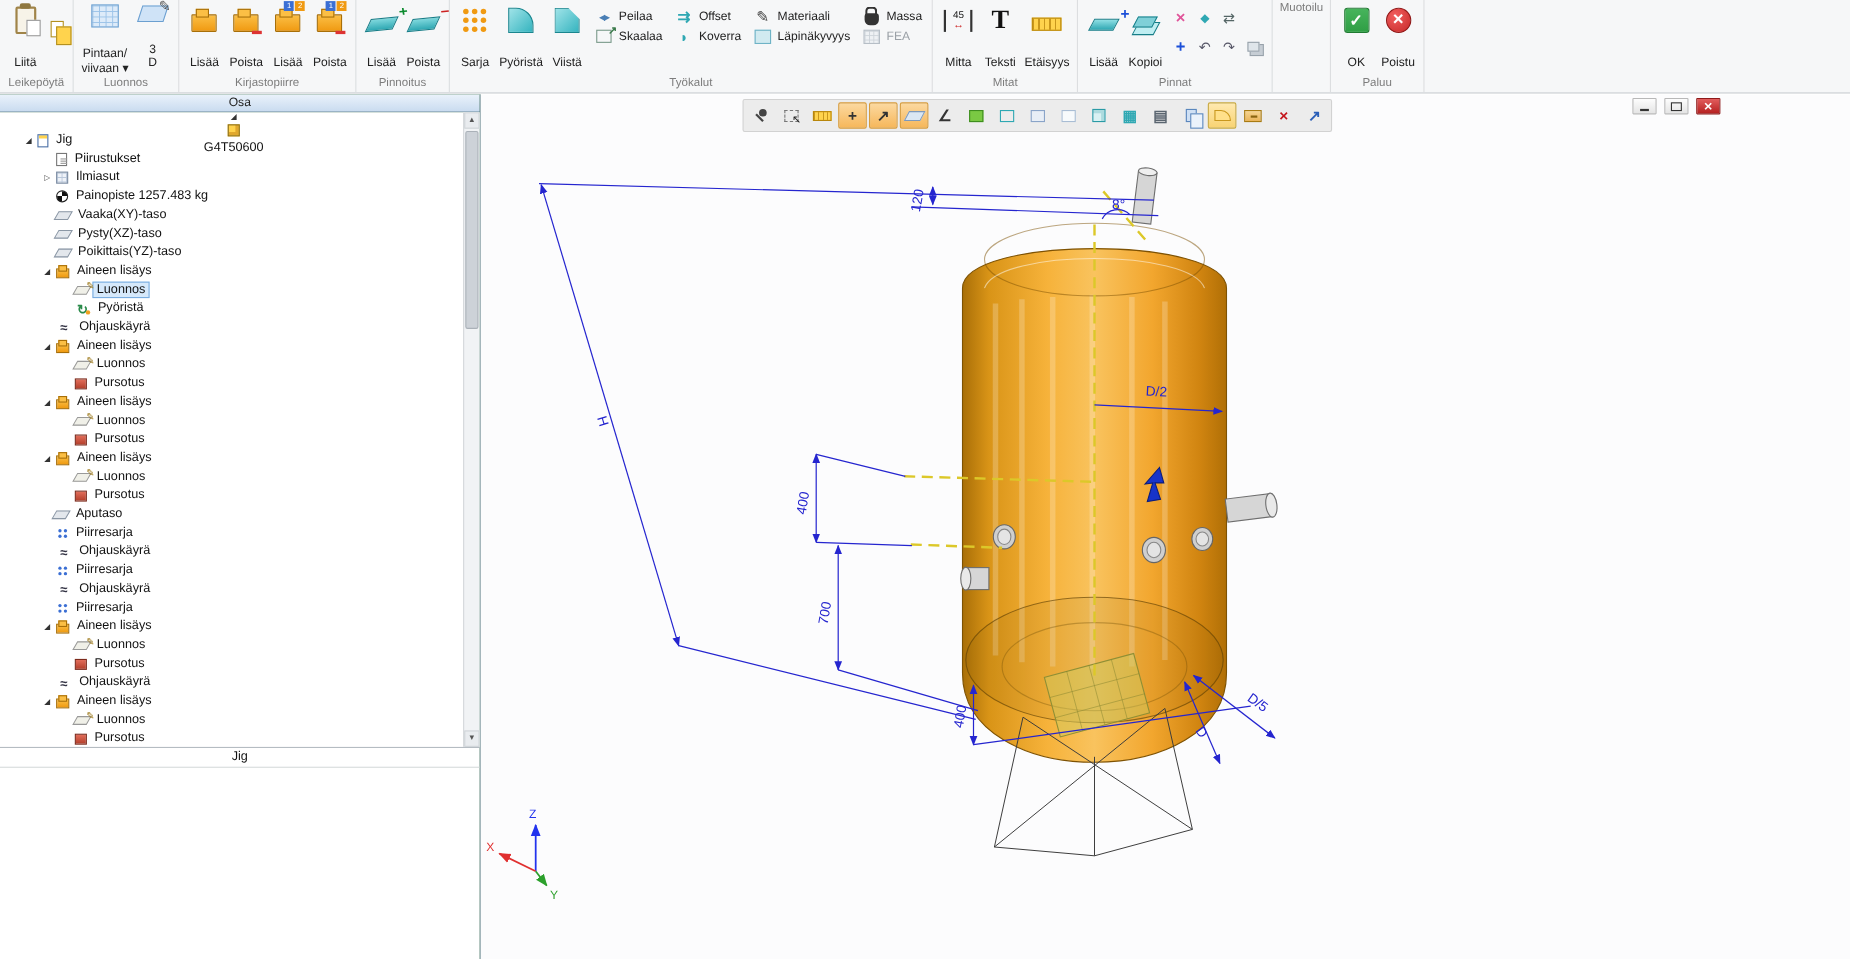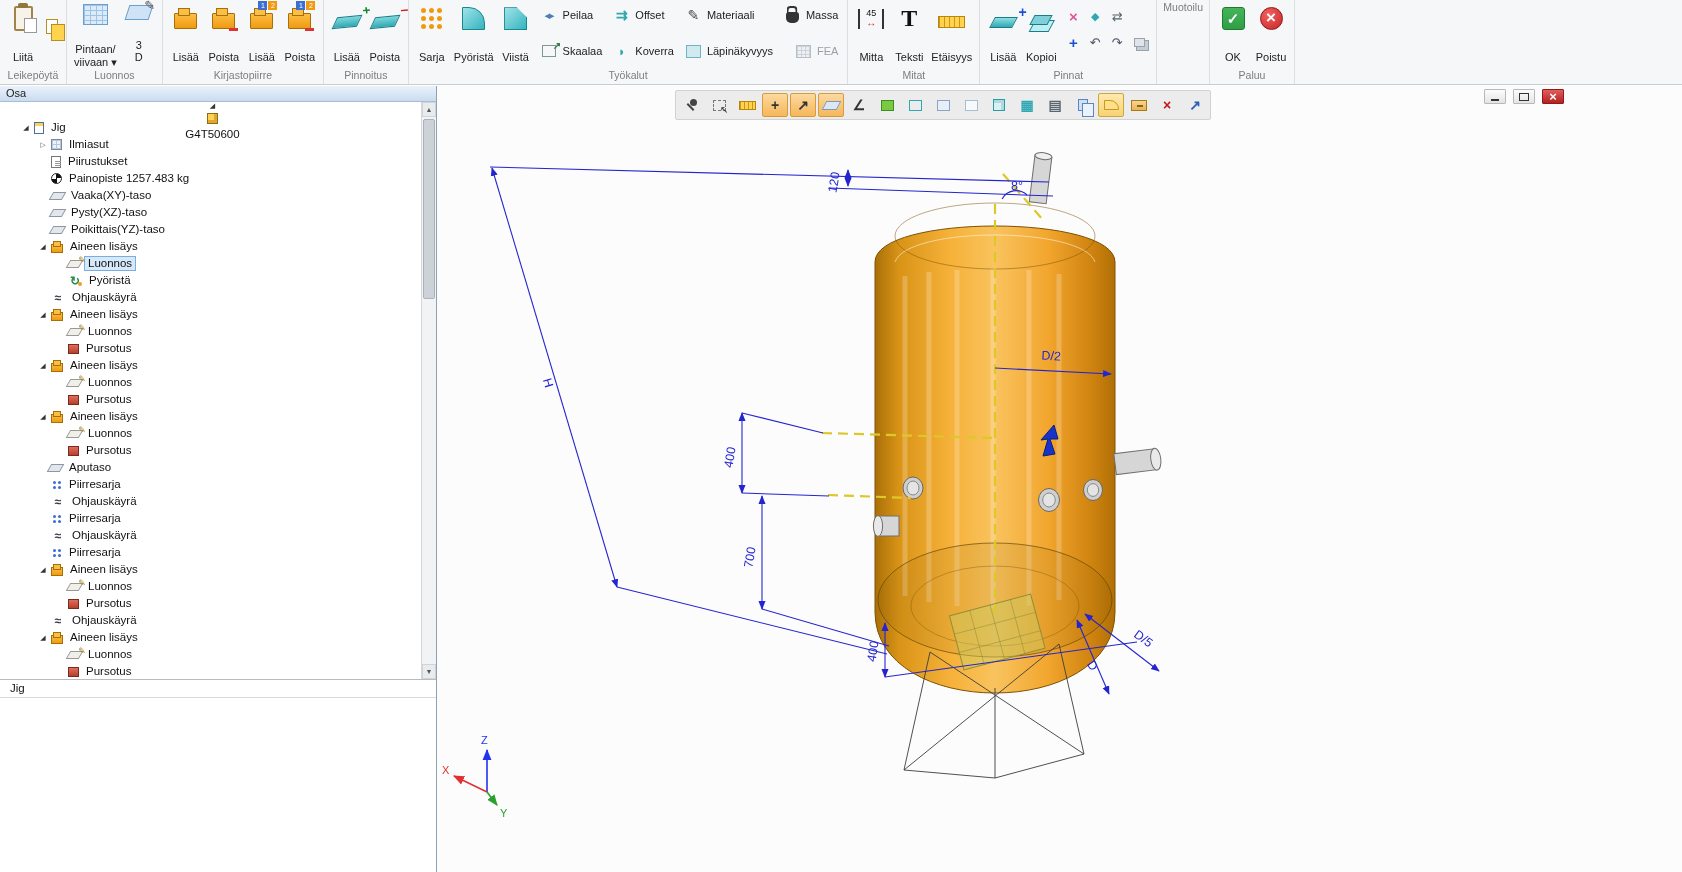--- a/index.html
+++ b/index.html
@@ -8,27 +8,27 @@
 
   
   #ribbon{height:85px;display:flex;align-items:stretch;background:#f6f7f8;border-bottom:1px solid #c9cdd2;width:100%;}
   .rgroup{display:flex;flex-direction:column;border-right:1px solid #dcdee0;padding:0 4px;}
   .rg-content{display:flex;flex:1;align-items:flex-start;}
   .rg-label{font-size:10.5px;color:#7d7d7d;text-align:center;padding:1px 2px 3px;}
   .rbig{display:flex;flex-direction:column;align-items:center;padding:4px 3px 0;min-width:38px;height:64px;border-radius:2px;cursor:default;gap:16px;}
   .ric{height:32px;display:flex;align-items:center;justify-content:center;position:relative;}
   .rb-label{font-size:11px;color:#222;text-align:center;white-space:pre-line;line-height:1.15;margin-top:2px;}
   .iconcol{padding-top:16px;display:flex;flex-direction:column;gap:4px;}
-  .smallcol{display:flex;flex-direction:column;gap:18px;padding:6px 5px 0;}
+  .smallcol{display:flex;flex-direction:column;gap:0;padding:6px 5px 0;}
   .rsmall{display:flex;align-items:center;gap:4px;font-size:11px;color:#222;height:18px;}
   .sic{width:19px;height:16px;display:inline-flex;align-items:center;justify-content:center;position:relative;}
   .smallgrid{display:flex;flex-direction:column;gap:6px;padding:6px 3px 0;}
   .sg-row{display:flex;gap:2px;}
   .sbtn{width:20px;height:20px;display:inline-flex;align-items:center;justify-content:center;border-radius:2px;position:relative;}
-  .disabled,.disabled .rs-label{color:#9aa0a6;justify-content:flex-end;}
+  .disabled,.disabled .rs-label{color:#9aa0a6;}
   .ic{display:inline-flex;align-items:center;justify-content:center;position:relative;}
 
   
   .i-paste{width:19px;height:25px;background:#f7f3e8;border:2px solid #a08448;border-radius:2px;}
   .i-paste::before{content:"";position:absolute;top:-5px;left:50%;transform:translateX(-50%);width:10px;height:5px;background:#8f773f;border-radius:2px;}
   .i-paste::after{content:"";position:absolute;right:-6px;bottom:-4px;width:11px;height:13px;background:#fff;border:1px solid #999;}
   .i-copy{width:12px;height:15px;background:#fff;border:1px solid #b39020;}
   .i-copy::after{content:"";position:absolute;left:4px;top:4px;width:12px;height:15px;background:#ffd34d;border:1px solid #b39020;}
   .i-grid-blue{width:25px;height:21px;border:1px solid #6b9fd0;background:linear-gradient(#9cc3e8 1px,transparent 1px) 0 0/6px 5px,linear-gradient(90deg,#9cc3e8 1px,transparent 1px) 0 0/6px 5px,#ddebf9;}
   .i-plane-pencil{width:24px;height:15px;background:#cfe3f7;border:1px solid #6b9fd0;transform:skewX(-18deg);}
@@ -80,21 +80,21 @@
   .i-pink-x::before{content:"×";color:#e0559a;font-weight:bold;font-size:15px;}
   .i-diamond::before{content:"◆";color:#2fa8b3;font-size:11px;}
   .i-arrows::before{content:"⇄";color:#566;font-size:13px;}
   .i-plus-blue::before{content:"+";color:#1b4fd8;font-weight:bold;font-size:15px;}
   .i-undo::before{content:"↶";color:#556;font-size:13px;}
   .i-redo::before{content:"↷";color:#556;font-size:13px;}
   .i-stack{width:11px;height:9px;background:#dfe5ea;border:1px solid #98a2ab;box-shadow:3px 3px 0 #c6cdd4,3px 3px 0 1px #98a2ab;}
 
   
   #main{position:absolute;top:86px;left:0;right:0;bottom:0;display:flex;}
-  #left-panel{width:437px;min-width:437px;border-right:1px solid #8ea2b4;display:flex;flex-direction:column;background:#14532d;}
+  #left-panel{width:437px;min-width:437px;border-right:1px solid #8ea2b4;display:flex;flex-direction:column;background:#14532d;text-align:center;}
   .panel-header{height:16px;background:linear-gradient(#eaf2fb,#cadcf0);border-bottom:1px solid #a8bdd4;font-size:11px;color:#222;padding:1px 6px;}
   #tree-wrap{position:relative;height:578px;border-bottom:1px solid #b5bcc2;overflow:hidden;background:#fff;}
   #tree{margin-right:15px;}
   .trow{height:17px;display:flex;align-items:center;font-size:11.5px;gap:3px;white-space:nowrap;color:#111;}
   .texp{width:10px;display:inline-flex;justify-content:center;align-items:center;}
   .texp.open::before{content:"◢";font-size:7px;color:#333;}
   .texp.closed::before{content:"▷";font-size:7px;color:#555;}
   .ti{width:14px;height:13px;position:relative;display:inline-flex;align-items:center;justify-content:center;flex:none;}
   .tlabel{padding:0 3px;line-height:13px;border:1px solid transparent;}
   .tlabel.selected{background:#d6e9fb;border:1px solid #7aade0;}
@@ -428,28 +428,28 @@
             <span class="texp open"></span>
             <span class="ti t-part"></span>
             <span class="tlabel">G4T50600</span>
           </div>
           <div class="trow" style="padding-left: 21px;">
             <span class="texp open"></span>
             <span class="ti t-jig"></span>
             <span class="tlabel">Jig</span>
           </div>
           <div class="trow" style="padding-left: 38px;">
+            <span class="texp"></span>
+            <span class="ti t-drawing"></span>
+            <span class="tlabel">Piirustukset</span>
+          </div>
+          <div class="trow" style="padding-left: 38px;">
             <span class="texp closed"></span>
             <span class="ti t-views"></span>
             <span class="tlabel">Ilmiasut</span>
-          </div>
-          <div class="trow" style="padding-left: 38px;">
-            <span class="texp"></span>
-            <span class="ti t-drawing"></span>
-            <span class="tlabel">Piirustukset</span>
           </div>
           <div class="trow" style="padding-left: 38px;">
             <span class="texp"></span>
             <span class="ti t-centroid"></span>
             <span class="tlabel">Painopiste 1257.483 kg</span>
           </div>
           <div class="trow" style="padding-left: 38px;">
             <span class="texp"></span>
             <span class="ti t-plane"></span>
             <span class="tlabel">Vaaka(XY)-taso</span>

